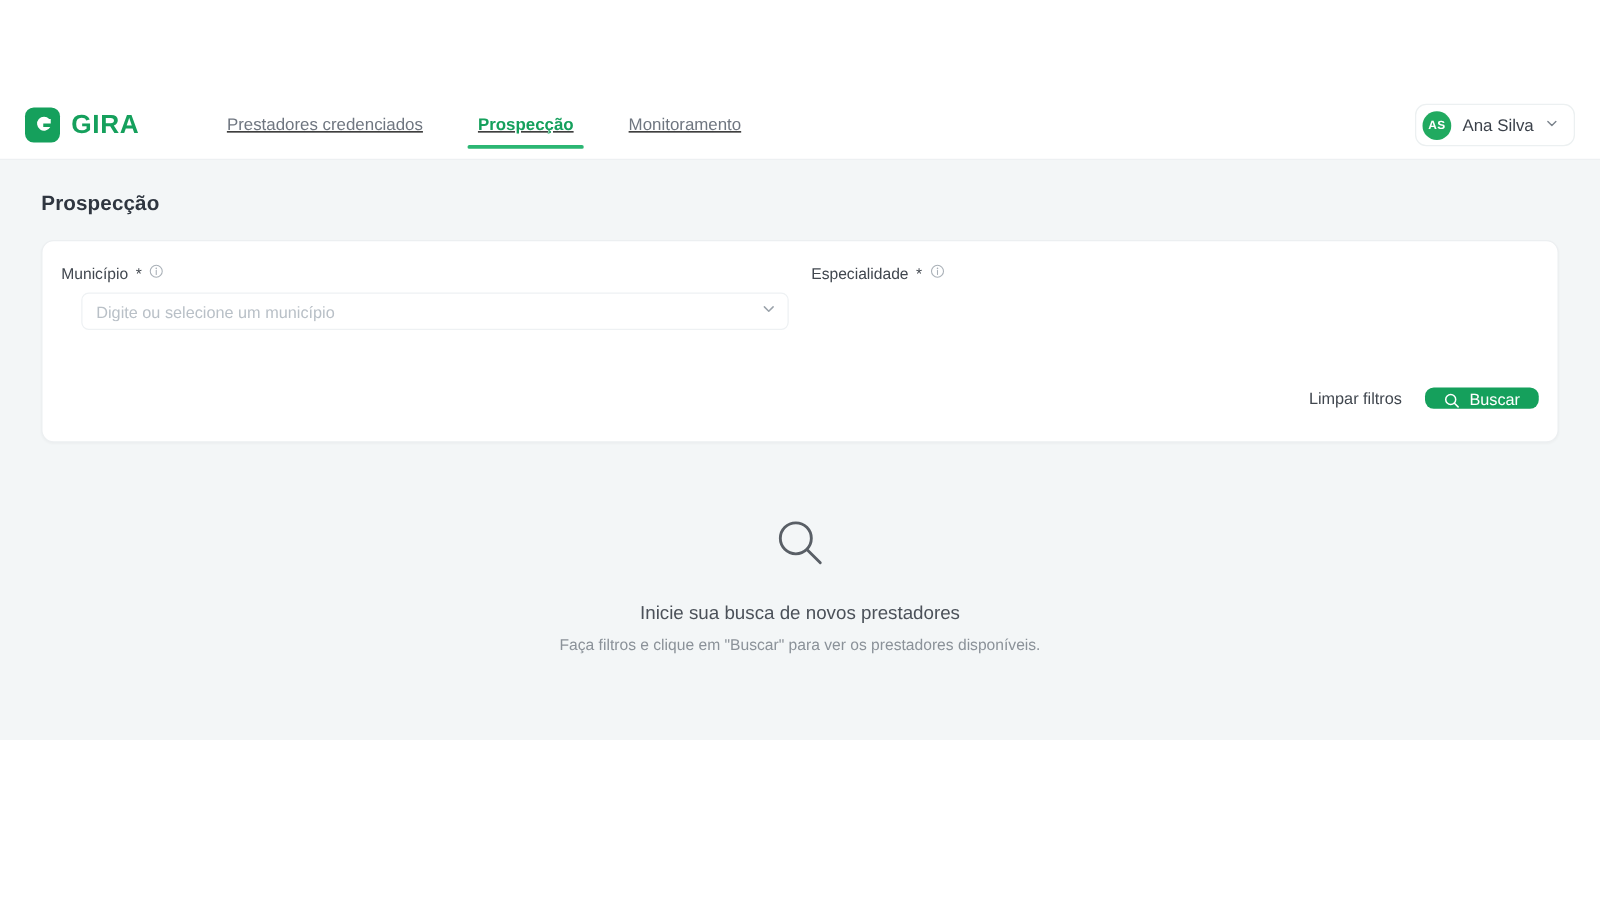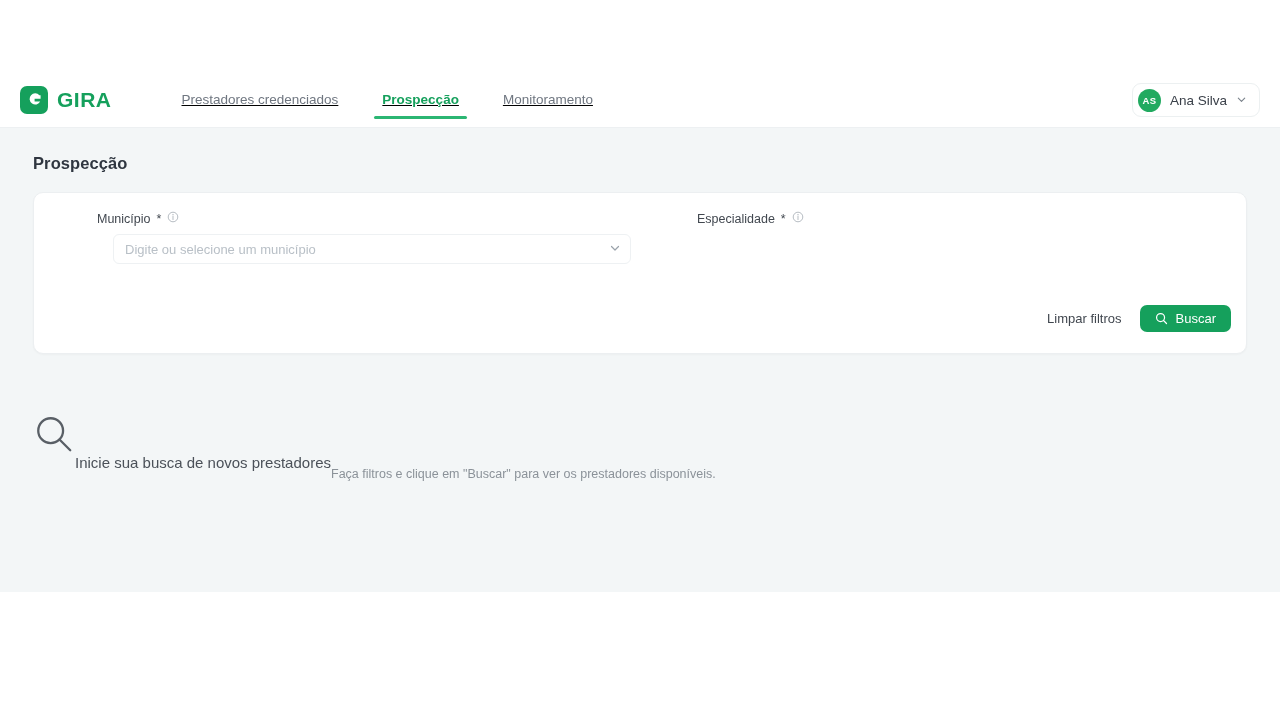--- a/index.html
+++ b/index.html
@@ -148,21 +148,21 @@
     border: 1px solid #eceff1;
     border-radius: 10px;
     padding: 18px 15px 20px 15px;
     box-shadow: 0 1px 2px rgba(16,24,40,0.03);
   }
 
   .fields-row {
     display: flex;
     gap: 18px;
   }
-  .field { flex: 1; min-width: 0; margin-left: 48px; }
+  .field { flex: 1; min-width: 0; }
 
   .field-label {
     display: flex;
     align-items: center;
     gap: 6px;
     font-size: 12.5px;
     color: #41474f;
     margin-bottom: 8px;
   }
   .field-label .req { color: #41474f; }
@@ -201,39 +201,40 @@
     background: transparent;
     border: none;
     font-size: 13px;
     color: #41474f;
     cursor: pointer;
     padding: 7px 6px;
     font-family: "Liberation Sans", "DejaVu Sans", sans-serif;
   }
   .btn-primary {
     display: flex;
-    align-items: center;
+    align-items: flex-end;
     gap: 8px;
     background: #15a05c;
     border: none;
     border-radius: 7px;
-    height: 27px;
+    height: 17px;
     padding: 0 15px;
     color: #ffffff;
     font-size: 13px;
     cursor: pointer;
     font-family: "Liberation Sans", "DejaVu Sans", sans-serif;
   }
   .btn-primary svg { display: block; }
 
   
   .empty-state {
     margin-top: 59px;
     display: flex;
-    align-items: flex-end;
+    flex-direction: column;
+    align-items: center;
   }
   .empty-icon { margin-bottom: 22px; }
   .empty-title {
     font-size: 15px;
     color: #4b5159;
     margin-bottom: 10px;
   }
   .empty-sub {
     font-size: 12.5px;
     color: #8b9299;

